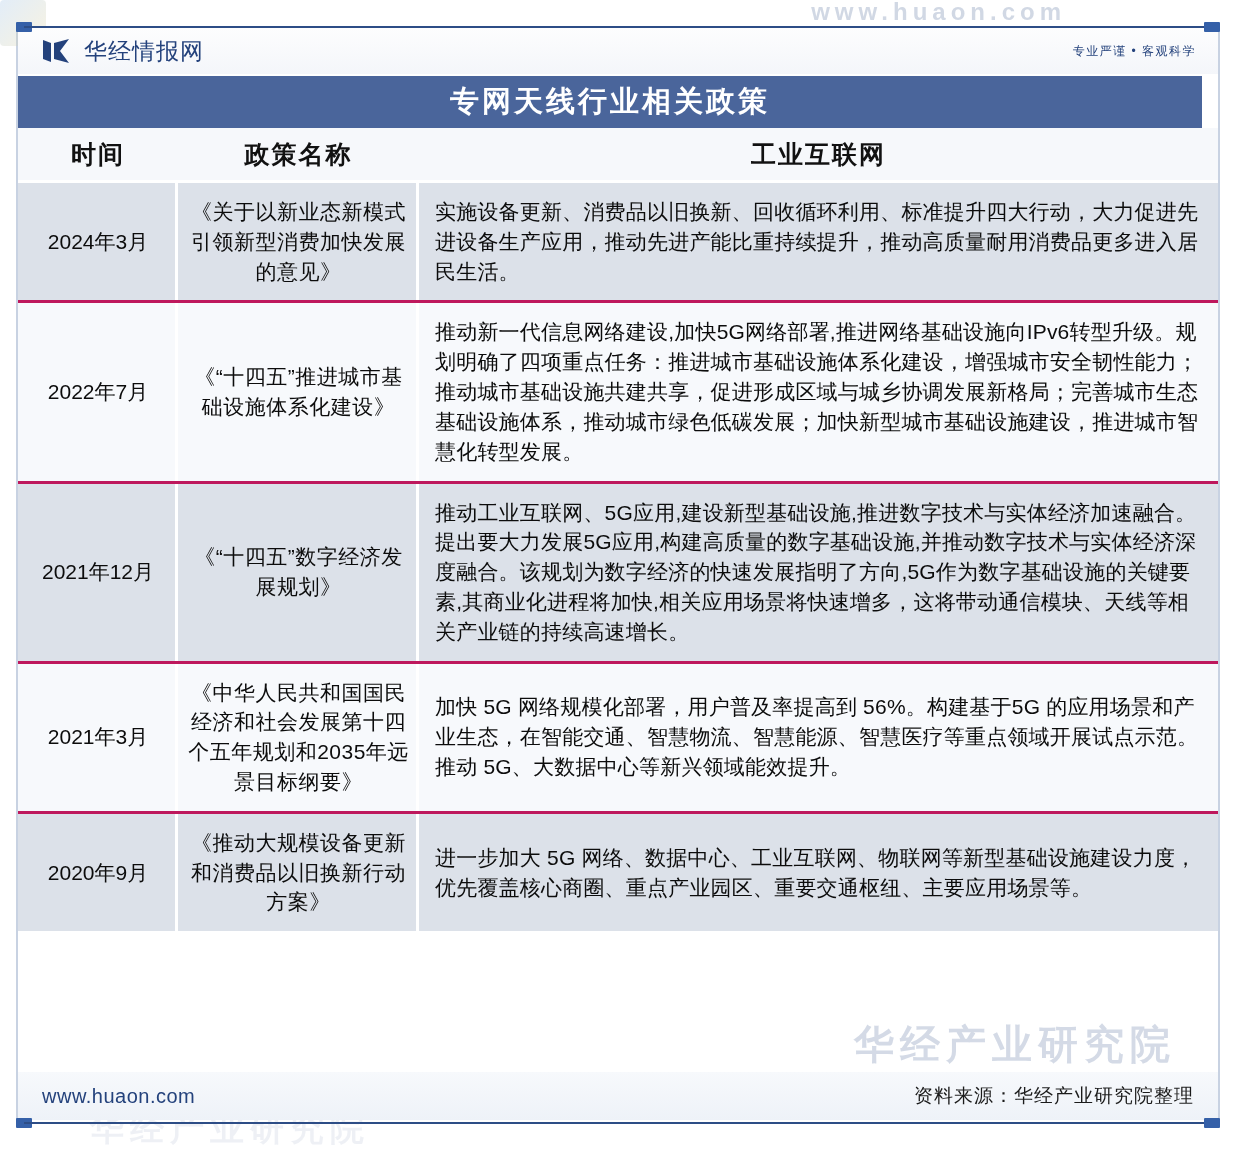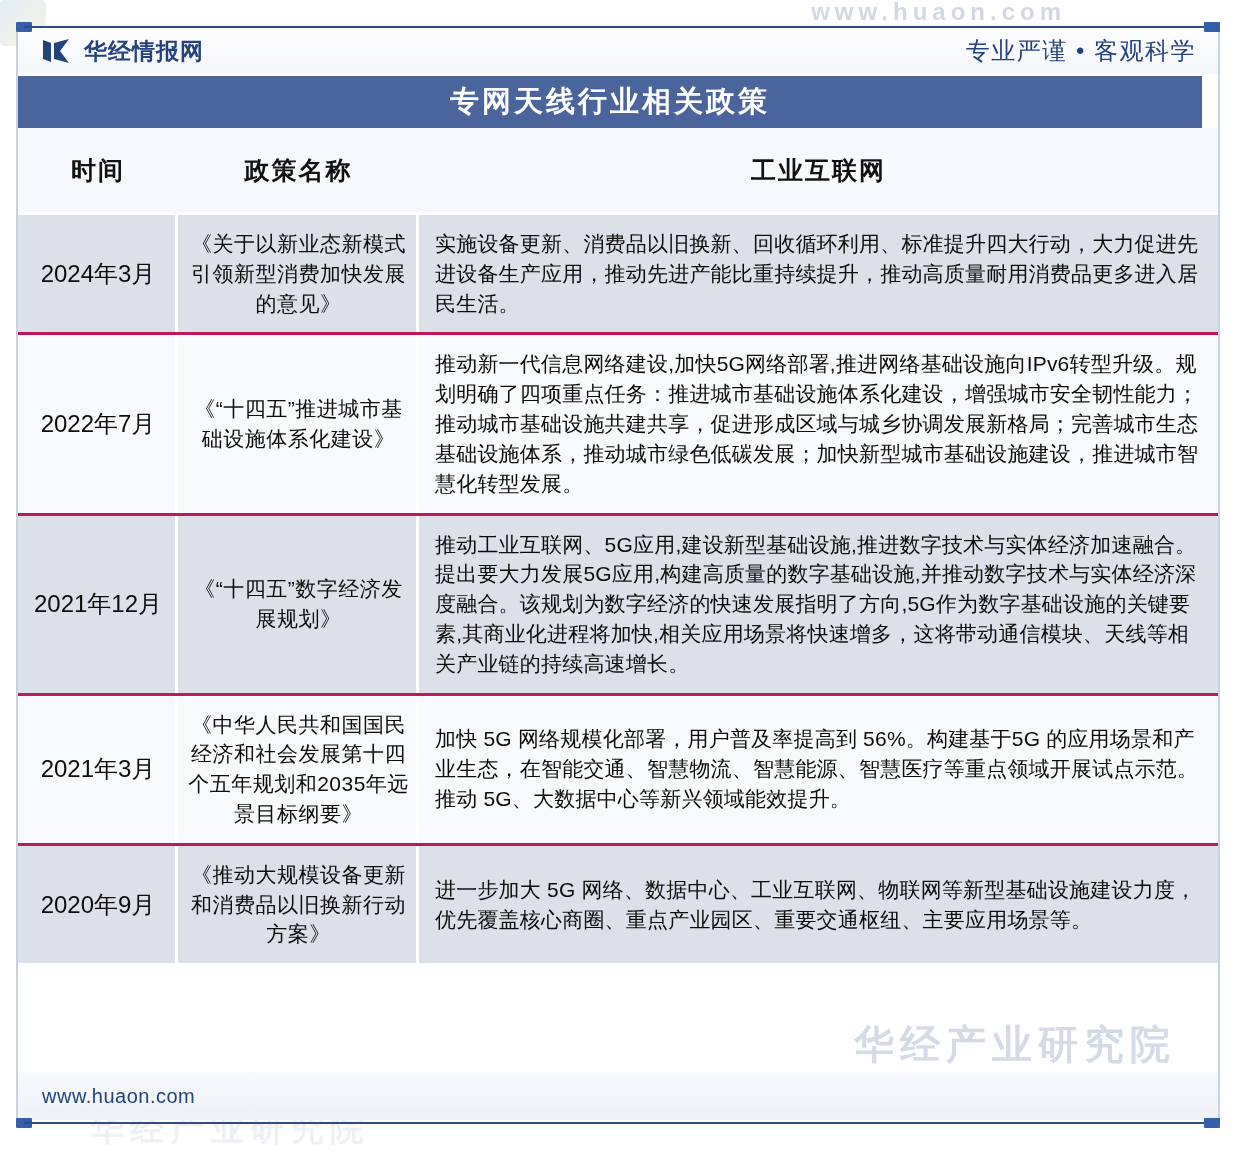--- a/index.html
+++ b/index.html
@@ -87,27 +87,27 @@
     align-items: center;
     gap: 12px;
   }
   .brand-logo {
     width: 30px;
     height: 26px;
     flex: 0 0 auto;
   }
   .brand-name {
     font-size: 23px;
-    font-weight: 700;
+    font-weight: 400;
     color: #24427c;
     letter-spacing: 1px;
     white-space: nowrap;
   }
   .brand-slogan {
-    font-size: 24px;
+    font-size: 12px;
     color: #24427c;
     letter-spacing: 1.5px;
     white-space: nowrap;
   }
 
   
   .table-wrap {
     position: absolute;
     left: 18px;
     right: 34px;
@@ -140,21 +140,21 @@
 
   table.policy thead th {
     background: #f6f8fb;
     height: 52px;
     font-size: 25px;
     font-weight: 700;
     color: #111111;
     letter-spacing: 2px;
     text-align: center;
     border: none;
-    padding: 16px;
+    padding: 0;
   }
 
   table.policy tbody td {
     border: none;
     padding: 14px 10px;
     vertical-align: middle;
     color: #0c0c0c;
   }
   table.policy tbody tr.odd  td { background: #dce1e9; }
   table.policy tbody tr.even td { background: #f7f9fc; }
@@ -170,21 +170,21 @@
   
   table.policy tbody tr td {
     border-top: 3px solid #be185d;
   }
   table.policy tbody tr:first-child td {
     border-top: 3px solid #ffffff;
   }
 
   .cell-time {
     text-align: center;
-    font-size: 24px;
+    font-size: 21px;
     white-space: nowrap;
   }
   .cell-name {
     text-align: center;
     font-size: 21px;
     line-height: 1.42;
     letter-spacing: 0.5px;
   }
   .cell-main {
     text-align: left;
@@ -344,20 +344,21 @@
   </div>
 
   <div class="wm wm-top">www.huaon.com</div>
   <div class="wm wm-main">华经产业研究院</div>
   <div class="wm wm-url">www.huaon.com</div>
   <div class="wm wm-ghost-left">华经产业研究院</div>
   <div class="wm-badge"></div>
 
   <div class="footer">
     <span class="site">www.huaon.com</span>
+    <span class="source">资料来源：华经产业研究院整理</span>
   </div>
 
   <div class="rail rail-bot">
     <div class="rail-cap left"></div>
     <div class="rail-line"></div>
     <div class="rail-cap right"></div>
   </div>
 
 </div>
 

